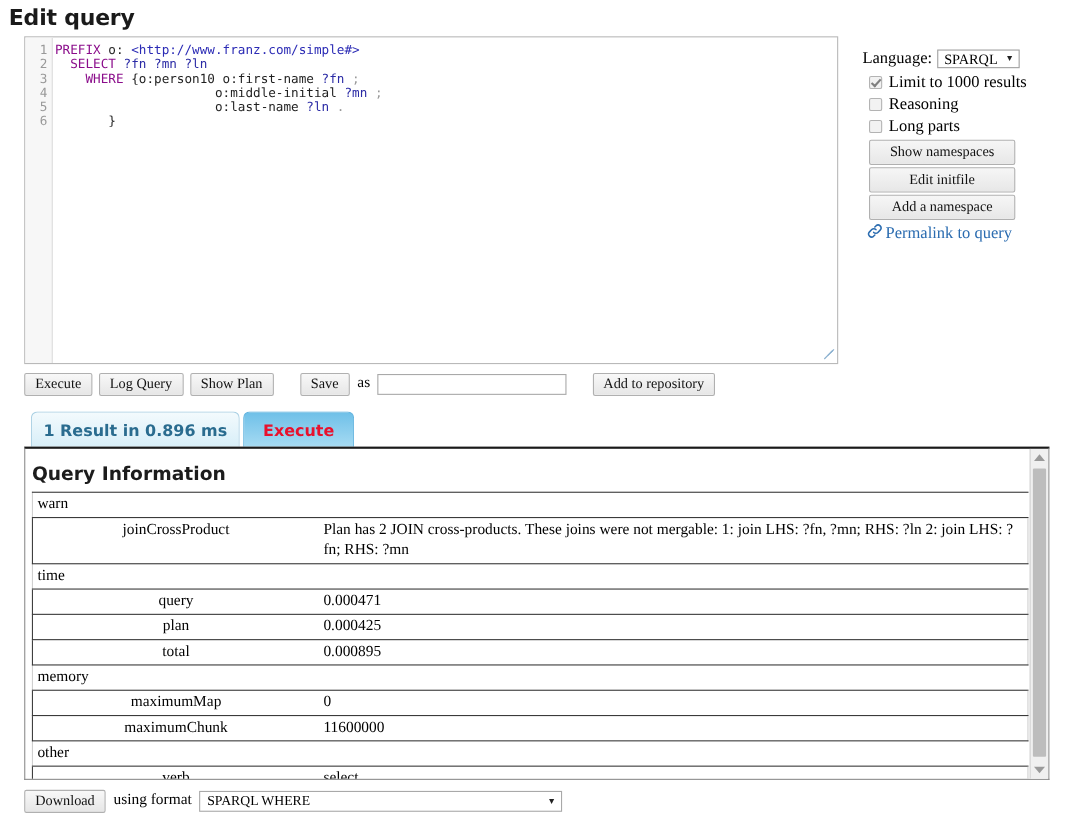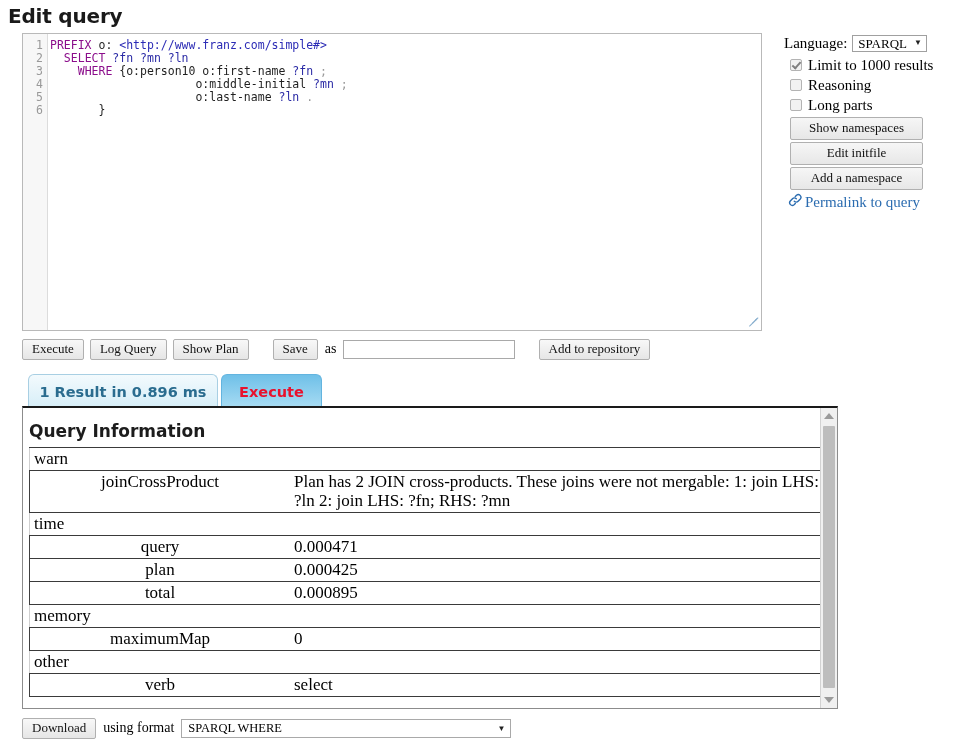--- a/index.html
+++ b/index.html
@@ -91,21 +91,21 @@
     transform-origin: 0 0;
   }
   .rh1 { width: 10px; right: 1px; bottom: 2px; transform: rotate(-45deg); }
   .rh2 { width: 7px;  right: 1px; bottom: 5px; transform: rotate(-45deg); }
   .rh3 { width: 4px;  right: 1px; bottom: 8px; transform: rotate(-45deg); }
 
   
   .options {
     position: absolute;
     left: 784px;
-    top: 33px;
+    top: 43px;
     width: 190px;
   }
   .lang-row {
     display: flex;
     align-items: center;
     gap: 5px;
     height: 20px;
     margin-bottom: 2px;
   }
   .lang-label { font-size: 15px; }
@@ -239,21 +239,21 @@
     background: linear-gradient(#6fc0e8, #a9dcf3);
     border-color: #63b4df;
     color: #e8112d;
   }
 
   
   .results {
     position: absolute;
     left: 22px;
     top: 406px;
-    width: 816px;
+    width: 932px;
     height: 303px;
     border: 1px solid #8c8c8c;
     border-top: 2px solid #1a1a1a;
     background: #fff;
     box-sizing: border-box;
     overflow: hidden;
   }
   .results-inner {
     position: absolute;
     left: 0; top: 0;
@@ -264,21 +264,21 @@
     font-family: "DejaVu Sans", sans-serif;
     font-weight: bold;
     font-size: 17px;
     color: #1c1c1c;
     margin: 13px 0 6px 6px;
   }
   table.qi {
     border-collapse: collapse;
     width: 906px;
     margin-left: 6px;
-    font-size: 17px;
+    font-size: 14px;
   }
   table.qi td {
     border-top: 1px solid #3a3a3a;
     border-bottom: 1px solid #3a3a3a;
     padding: 1px 4px 2px;
     vertical-align: top;
     line-height: 19px;
   }
   td.group {
     padding-left: 6px;
@@ -467,20 +467,24 @@
             <td class="val">0.000895</td>
           </tr>
           <tr>
             <td class="group" colspan="2">memory</td>
           </tr>
           <tr>
             <td class="key">maximumMap</td>
             <td class="val">0</td>
           </tr>
           <tr>
+            <td class="key">maximumChunk</td>
+            <td class="val">11600000</td>
+          </tr>
+          <tr>
             <td class="group" colspan="2">other</td>
           </tr>
           <tr>
             <td class="key">verb</td>
             <td class="val">select</td>
           </tr>
         </tbody>
     </table>
   </div>
   <div class="sbar">

